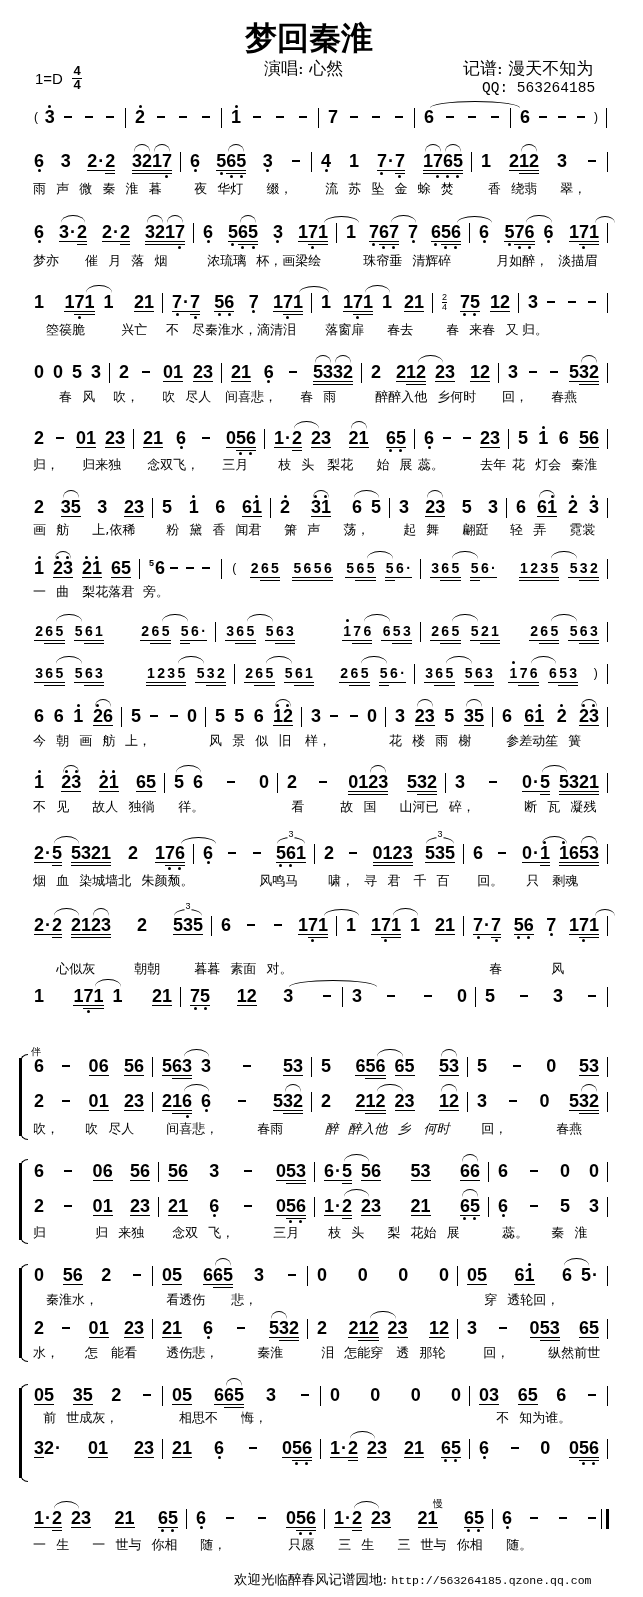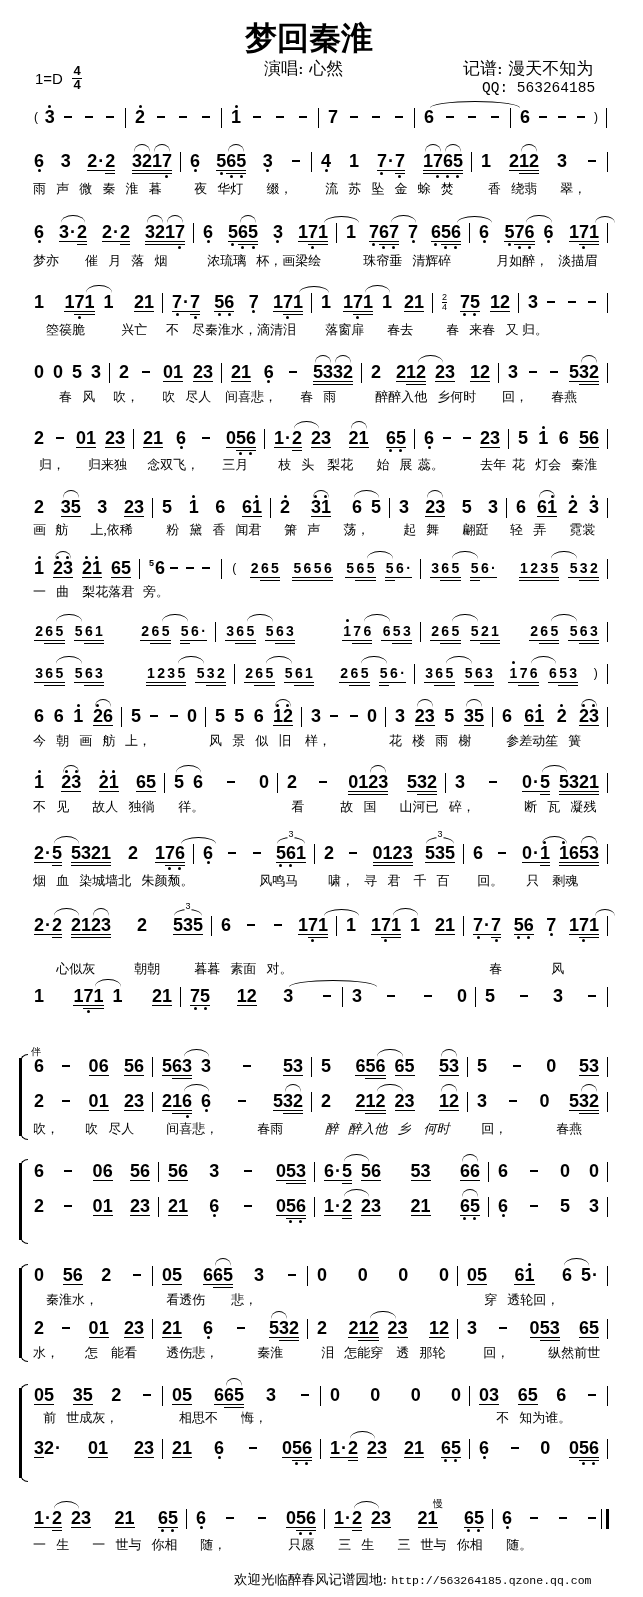--- a/index.html
+++ b/index.html
@@ -649,21 +649,21 @@
           <span class="n">6</span>
         </span>
         <span class="ck">
           <span class="n u1">5</span>
           <span class="n u1">6</span>
         </span>
       </div>
       <div class="bar" style="left: 607px;"></div>
     </div>
   <div class="lyr" style="top:457px">
-      <div class="lm" style="left: 33px; width: 100px; text-align: center;">归，　 归来独</div>
+      <div class="lm" style="left: 33px; width: 100px;">归，　 归来独</div>
       <div class="lm" style="left: 137px; width: 127px;"> 念双飞，　 三月</div>
       <div class="lm" style="left: 268px; width: 146px;"> 枝 头　梨花　 始 展</div>
       <div class="lm" style="left: 418px; width: 90px;">蕊。　　 去年</div>
       <div class="lm" style="left: 512px; width: 95px;">花 灯会 秦淮</div>
     </div>
 
   <div class="row" style="top:497px">
       <div class="m first" style="left: 33px; width: 119px;">
         <span class="ck">
           <span class="n">2</span>
@@ -749,21 +749,21 @@
         <span class="ck">
           <span class="n hi">2</span>
         </span>
         <span class="ck">
           <span class="n hi">3</span>
         </span>
       </div>
       <div class="bar" style="left: 607px;"></div>
     </div>
   <div class="lyr" style="top:522px">
-      <div class="lm" style="left: 33px; width: 119px; font-family: Liberation Serif, serif;">画 舫　 上,依稀</div>
+      <div class="lm" style="left: 33px; width: 119px;">画 舫　 上,依稀</div>
       <div class="lm" style="left: 156px; width: 114px;"> 粉 黛 香 闻君</div>
       <div class="lm" style="left: 274px; width: 115px;"> 箫 声　 荡，</div>
       <div class="lm" style="left: 393px; width: 113px;"> 起 舞　 翩跹</div>
       <div class="lm" style="left: 510px; width: 97px;">轻 弄　 霓裳</div>
     </div>
 
   <div class="row" style="top:558px">
       <div class="m first" style="left: 33px; width: 106px;">
         <span class="ck">
           <span class="n hi">1</span>
@@ -1794,20 +1794,26 @@
         </span>
         <span class="ck">
           <span class="n">5</span>
         </span>
         <span class="ck">
           <span class="n">3</span>
         </span>
       </div>
       <div class="bar" style="left: 607px;"></div>
     </div>
+  <div class="lyr" style="top:1225px">
+      <div class="lm" style="left: 33px; width: 125px;">归　　　 归 来独</div>
+      <div class="lm" style="left: 162px; width: 152px;"> 念双 飞，　　　三月</div>
+      <div class="lm" style="left: 318px; width: 170px;"> 枝 头　 梨 花始 展</div>
+      <div class="lm" style="left: 492px; width: 115px;"> 蕊。　 秦 淮</div>
+    </div>
 
   <div class="brk" style="top:1268px;height:90px"></div>
   <div class="row" style="top:1265px">
       <div class="m first" style="left: 33px; width: 119px;">
         <span class="ck">
           <span class="n">0</span>
         </span>
         <span class="ck">
           <span class="n u1">5</span>
           <span class="n u1">6</span>

